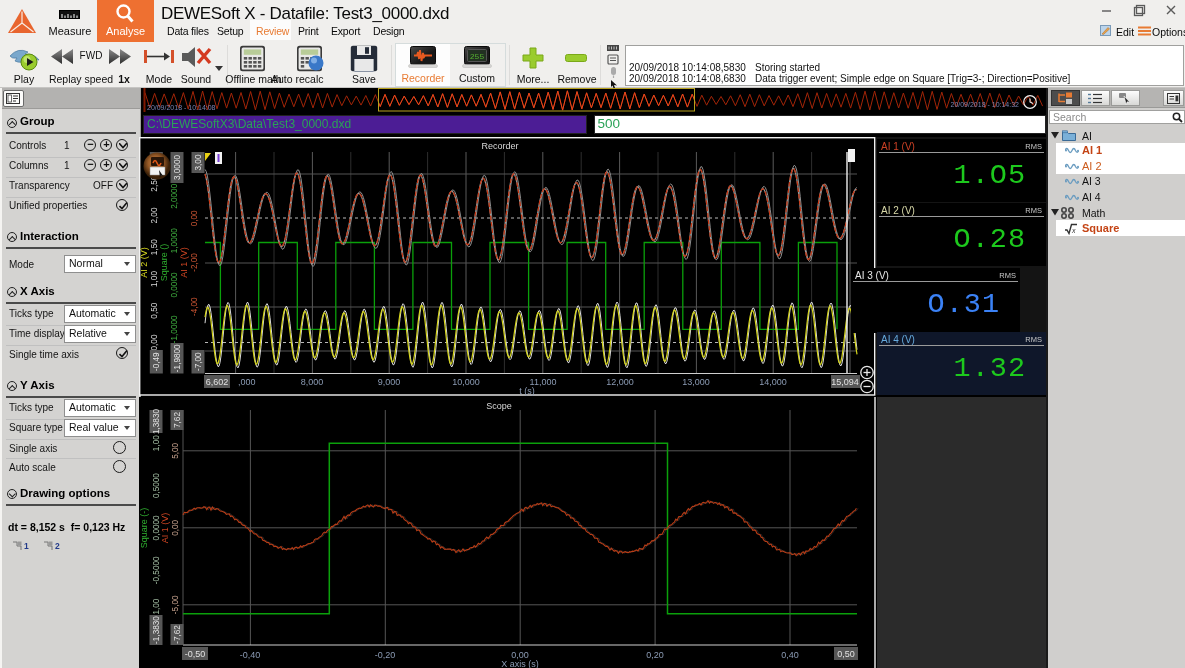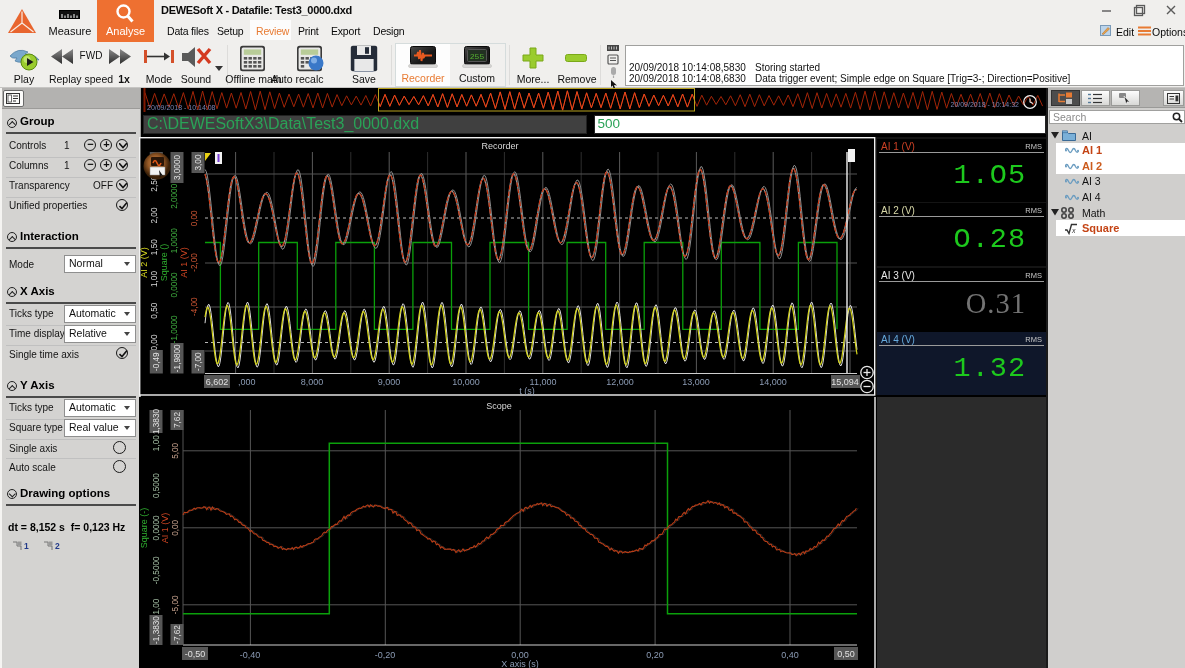--- a/index.html
+++ b/index.html
@@ -36,21 +36,21 @@
       <line x1="18" y1="5.5" x2="18" y2="8"></line>
     </g>
 </svg>
 <div class="abs" style="left:40px;top:25px;width:60px;text-align:center;font-size:11px;color:#111">Measure</div>
 <div class="abs" style="left:97px;top:0;width:57px;height:42px;background:#ee7031"></div>
 <svg class="abs" style="left:114px;top:3px" width="22" height="22" viewBox="0 0 22 22">
 <circle cx="9.5" cy="8.5" r="6" fill="none" stroke="#fff" stroke-width="2.4"></circle>
 <line x1="13.7" y1="13" x2="18.5" y2="18.5" stroke="#fff" stroke-width="3"></line>
 </svg>
 <div class="abs" style="left:97px;top:25px;width:57px;text-align:center;font-size:11px;color:#fff">Analyse</div>
-<div class="abs" style="left:161px;top:3.5px;font-size:11px;font-weight:bold;letter-spacing:-0.3px;color:#0a0a0a">DEWESoft X - Datafile: Test3_0000.dxd</div>
+<div class="abs" style="left:161px;top:3.5px;font-size:17px;font-weight:normal;letter-spacing:-0.3px;color:#0a0a0a">DEWESoft X - Datafile: Test3_0000.dxd</div>
 <div class="mnu" style="left:167px">Data files</div>
 <div class="mnu" style="left:217px">Setup</div>
 <div class="abs" style="left:250px;top:20px;width:41px;height:20px;background:#fcfcfc"></div>
 <div class="mnu" style="left:256px;color:#e87b33">Review</div>
 <div class="mnu" style="left:298px">Print</div>
 <div class="mnu" style="left:331px">Export</div>
 <div class="mnu" style="left:373px">Design</div>
 <svg class="abs" style="left:1099px;top:4px" width="80" height="14" viewBox="0 0 80 14">
 <line x1="3" y1="7" x2="12" y2="7" stroke="#5a5a5a" stroke-width="1.4"></line>
 <rect x="35.5" y="3.5" width="8" height="8" fill="none" stroke="#5a5a5a" stroke-width="1.3"></rect>
@@ -286,21 +286,21 @@
         <path d="M2.0,4.7L6.8,20.0L11.6,5.4L16.4,19.3L21.2,5.9L26.0,19.0L30.8,5.7L35.6,19.8L40.4,4.6L45.2,21.1L50.0,3.4L54.8,21.9L59.6,3.0L64.4,21.8L69.2,3.6L74.0,20.8L78.8,4.6L83.6,20.1L88.4,5.0L93.2,20.2L98.0,4.5L102.8,21.0L107.6,3.5L112.4,21.8L117.2,3.2L122.0,21.6L126.8,3.8L131.6,20.6L136.4,5.1L141.2,19.3L146.0,6.1L150.8,18.8L155.6,6.1L160.4,19.2L165.2,5.5L170.0,19.9L174.8,5.0L179.6,20.0L184.4,5.4L189.2,19.1L194.0,6.6L198.8,17.7L203.6,7.8L208.4,16.9L213.2,8.1L218.0,17.1L222.8,7.5L227.6,18.0L232.4,6.6L237.2,18.6L242.0,6.4L246.8,18.3L251.6,7.1L256.4,17.3L261.2,8.1L266.0,16.6L270.8,8.5L275.6,16.8L280.4,7.7L285.2,17.9L290.0,6.5L294.8,19.0L299.6,5.7L304.4,19.4L309.2,5.8L314.0,18.9L318.8,6.5L323.6,18.2L328.4,6.9L333.2,18.2L338.0,6.4L342.8,19.2L347.6,5.1L352.4,20.6L357.2,3.9L362.0,21.3L366.8,3.7L371.6,21.1L376.4,4.3L381.2,20.2L386.0,5.1L390.8,19.8L395.6,5.1L400.4,20.3L405.2,4.2L410.0,21.4L414.8,3.1L419.6,22.1L424.4,2.8L429.2,21.9L434.0,3.6L438.8,20.8L443.6,4.8L448.4,19.8L453.2,5.4L458.0,19.6L462.8,5.1L467.6,20.3L472.4,4.4L477.2,20.9L482.0,4.0L486.8,20.8L491.6,4.7L496.4,19.7L501.2,6.0L506.0,18.3L510.8,7.1L515.6,17.7L520.4,7.3L525.2,18.0L530.0,6.6L534.8,18.8L539.6,6.0L544.4,19.1L549.2,6.2L554.0,18.4L558.8,7.2L563.6,17.2L568.4,8.3L573.2,16.4L578.0,8.5L582.8,16.8L587.6,7.8L592.4,17.8L597.2,6.7L602.0,18.7L606.8,6.2L611.6,18.6L616.4,6.7L621.2,17.9L626.0,7.5L630.8,17.2L635.6,7.8L640.4,17.5L645.2,7.0L650.0,18.6L654.8,5.7L659.6,19.9L664.4,4.7L669.2,20.5L674.0,4.7L678.8,20.0L683.6,5.4L688.4,19.3L693.2,5.8L698.0,19.2L702.8,5.4L707.6,20.1L712.4,4.3L717.2,21.3L722.0,3.2L726.8,22.0L731.6,3.0L736.4,21.7L741.2,3.8L746.0,20.7L750.8,4.7L755.6,20.0L760.4,5.0L765.2,20.2L770.0,4.4L774.8,21.1L779.6,3.5L784.4,21.7L789.2,3.3L794.0,21.4L798.8,4.1L803.6,20.2L808.4,5.5L813.2,19.0L818.0,6.3L822.8,18.6L827.6,6.2L832.4,19.1L837.2,5.5L842.0,19.8L846.8,5.1L851.6,19.7L856.4,5.7L861.2,18.7L866.0,7.0L870.8,17.4L875.6,8.0L880.4,16.8L885.2,8.1L890.0,17.2L894.8,7.4L899.6,18.1" fill="none" stroke="#e8481c" stroke-width="1"></path>
       </g>
 <rect x="235.5" y="0.5" width="316" height="22.5" fill="none" stroke="#b8a21e" stroke-width="1"></rect>
 <line x1="1.5" y1="0" x2="1.5" y2="24" stroke="#801800" stroke-width="2"></line>
 <text x="4" y="21.5" font-size="7" fill="#7b83b2">20/09/2018 - 10:14:08</text>
 <text x="876" y="19" font-size="7" fill="#7b83b2" text-anchor="end">20/09/2018 - 10:14:32</text>
 <circle cx="887" cy="14" r="6.3" fill="none" stroke="#f0f0f0" stroke-width="1.2"></circle>
 <path d="M887,10.5 L887,14 L890,15.5" stroke="#f0f0f0" stroke-width="1.1" fill="none"></path>
 </svg>
 
-<div class="abs" style="left:143px;top:114.5px;width:443.5px;height:19px;background:#404040;border:1.5px solid #222;line-height:16px;font-size:16px;color:#2aa257;padding-left:3px">C:\DEWESoftX3\Data\Test3_0000.dxd</div>
+<div class="abs" style="left:143px;top:114.5px;width:443.5px;height:19px;background:#4c1d95;border:1.5px solid #222;line-height:16px;font-size:12px;color:#2aa257;padding-left:3px">C:\DEWESoftX3\Data\Test3_0000.dxd</div>
 <div class="abs" style="left:593.5px;top:114.5px;width:452.5px;height:19px;background:#fff;border:1.5px solid #222;line-height:16px;font-size:13.5px;color:#2aa257;padding-left:3px">500</div>
 
 <svg class="abs" style="left:139px;top:137px" width="737" height="259" viewBox="0 0 737 259">
 <rect x="0.7" y="0.7" width="735" height="257.3" fill="#000" stroke="#f2f2f2" stroke-width="1.4"></rect>
 <text x="361" y="11.5" font-size="9" fill="#d8d8d8" text-anchor="middle">Recorder</text>
 <line x1="135.0" y1="15" x2="135.0" y2="236.5" stroke="#2e2e2e" stroke-width="1"></line>
       <line x1="211.8" y1="15" x2="211.8" y2="236.5" stroke="#2e2e2e" stroke-width="1"></line>
       <line x1="288.6" y1="15" x2="288.6" y2="236.5" stroke="#2e2e2e" stroke-width="1"></line>
       <line x1="365.4" y1="15" x2="365.4" y2="236.5" stroke="#2e2e2e" stroke-width="1"></line>
       <line x1="442.2" y1="15" x2="442.2" y2="236.5" stroke="#2e2e2e" stroke-width="1"></line>
@@ -400,25 +400,25 @@
 <div class="abs" style="right:4px;top:3px;font-size:7.5px;color:#c8c8c8">RMS</div>
 <div class="abs" style="left:2px;top:13px;width:165px;height:1px;background:#9a9a9a"></div>
 <div class="abs" style="right:20px;top:20px;font-size:28.5px;color:#1dc91d;font-family:'Liberation Mono',monospace;letter-spacing:1px">1.O5</div>
 </div>
 <div class="abs" style="left:877px;top:203px;width:169px;height:63px;background:#000">
 <div class="abs" style="left:4px;top:2px;font-size:10px;color:#d8d8a8">AI 2 (V)</div>
 <div class="abs" style="right:4px;top:3px;font-size:7.5px;color:#c8c8c8">RMS</div>
 <div class="abs" style="left:2px;top:13px;width:165px;height:1px;background:#9a9a9a"></div>
 <div class="abs" style="right:20px;top:20px;font-size:28.5px;color:#1dc91d;font-family:'Liberation Mono',monospace;letter-spacing:1px">O.28</div>
 </div>
-<div class="abs" style="left:877px;top:267.5px;width:169px;height:77px;background:#000">
+<div class="abs" style="left:851px;top:267.5px;width:169px;height:65px;background:#000">
 <div class="abs" style="left:4px;top:2px;font-size:10px;color:#e8e8e8">AI 3 (V)</div>
 <div class="abs" style="right:4px;top:3px;font-size:7.5px;color:#c8c8c8">RMS</div>
 <div class="abs" style="left:2px;top:13px;width:165px;height:1px;background:#9a9a9a"></div>
-<div class="abs" style="right:20px;top:20px;font-size:28.5px;color:#737373;font-family:Liberation Serif, serif;letter-spacing:1px">O.31</div>
+<div class="abs" style="right:20px;top:20px;font-size:28.5px;color:#3b82f6;font-family:Liberation Mono, monospace;letter-spacing:1px">O.31</div>
 </div>
 <div class="abs" style="left:877px;top:332px;width:169px;height:63px;background:#0f172a">
 <div class="abs" style="left:4px;top:2px;font-size:10px;color:#66aadd">AI 4 (V)</div>
 <div class="abs" style="right:4px;top:3px;font-size:7.5px;color:#c8c8c8">RMS</div>
 <div class="abs" style="left:2px;top:13px;width:165px;height:1px;background:#9a9a9a"></div>
 <div class="abs" style="right:20px;top:20px;font-size:28.5px;color:#1dc91d;font-family:'Liberation Mono',monospace;letter-spacing:1px">1.32</div>
 </div>
 <div class="abs" style="left:877px;top:397px;width:169px;height:271px;background:#2b2b2b"></div>
 
 <svg class="abs" style="left:139px;top:397px" width="737" height="271" viewBox="0 0 737 271">
@@ -522,21 +522,21 @@
       <circle cx="1" cy="4.5" r="1" fill="#6a9cc0"></circle>
       <circle cx="13" cy="4.8" r="1" fill="#6a9cc0"></circle>
     </svg>
 <div class="abs" style="left:1082px;top:144px;font-size:11px;font-weight:bold;color:#c44415">AI 1</div>
 <div class="abs" style="left:1056px;top:158px;width:129px;height:15.5px;background:#fff"></div>
 <svg class="abs" style="left:1065px;top:161.5px" width="14" height="9" viewBox="0 0 14 9">
       <path d="M0,4.5 q1.8,-4 3.5,0 q1.8,4 3.5,0 q1.8,-4 3.5,0 q1.5,3.2 3,0.5" stroke="#6a9cc0" stroke-width="1.3" fill="none"></path>
       <circle cx="1" cy="4.5" r="1" fill="#6a9cc0"></circle>
       <circle cx="13" cy="4.8" r="1" fill="#6a9cc0"></circle>
     </svg>
-<div class="abs" style="left:1082px;top:159.5px;font-size:11px;font-weight:bold;color:#cc5c1e">AI 2</div>
+<div class="abs" style="left:1082px;top:159.5px;font-size:11px;font-weight:normal;color:#cc5c1e">AI 2</div>
 <svg class="abs" style="left:1065px;top:177px" width="14" height="9" viewBox="0 0 14 9">
       <path d="M0,4.5 q1.8,-4 3.5,0 q1.8,4 3.5,0 q1.8,-4 3.5,0 q1.5,3.2 3,0.5" stroke="#6a9cc0" stroke-width="1.3" fill="none"></path>
       <circle cx="1" cy="4.5" r="1" fill="#6a9cc0"></circle>
       <circle cx="13" cy="4.8" r="1" fill="#6a9cc0"></circle>
     </svg>
 <div class="abs" style="left:1082px;top:175px;font-size:10.5px;color:#111">AI 3</div>
 <svg class="abs" style="left:1065px;top:192.5px" width="14" height="9" viewBox="0 0 14 9">
       <path d="M0,4.5 q1.8,-4 3.5,0 q1.8,4 3.5,0 q1.8,-4 3.5,0 q1.5,3.2 3,0.5" stroke="#6a9cc0" stroke-width="1.3" fill="none"></path>
       <circle cx="1" cy="4.5" r="1" fill="#6a9cc0"></circle>
       <circle cx="13" cy="4.8" r="1" fill="#6a9cc0"></circle>

